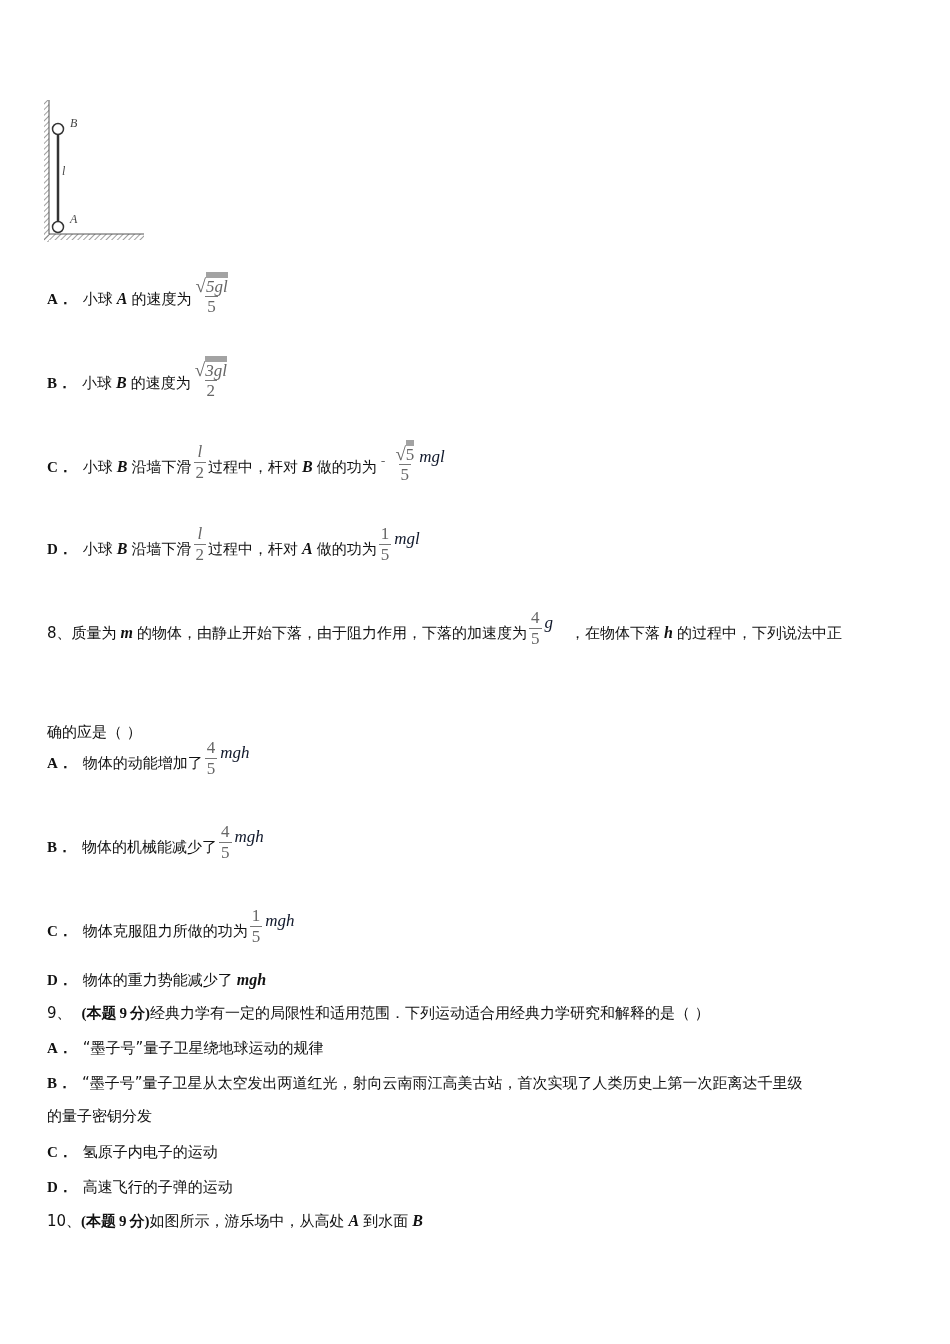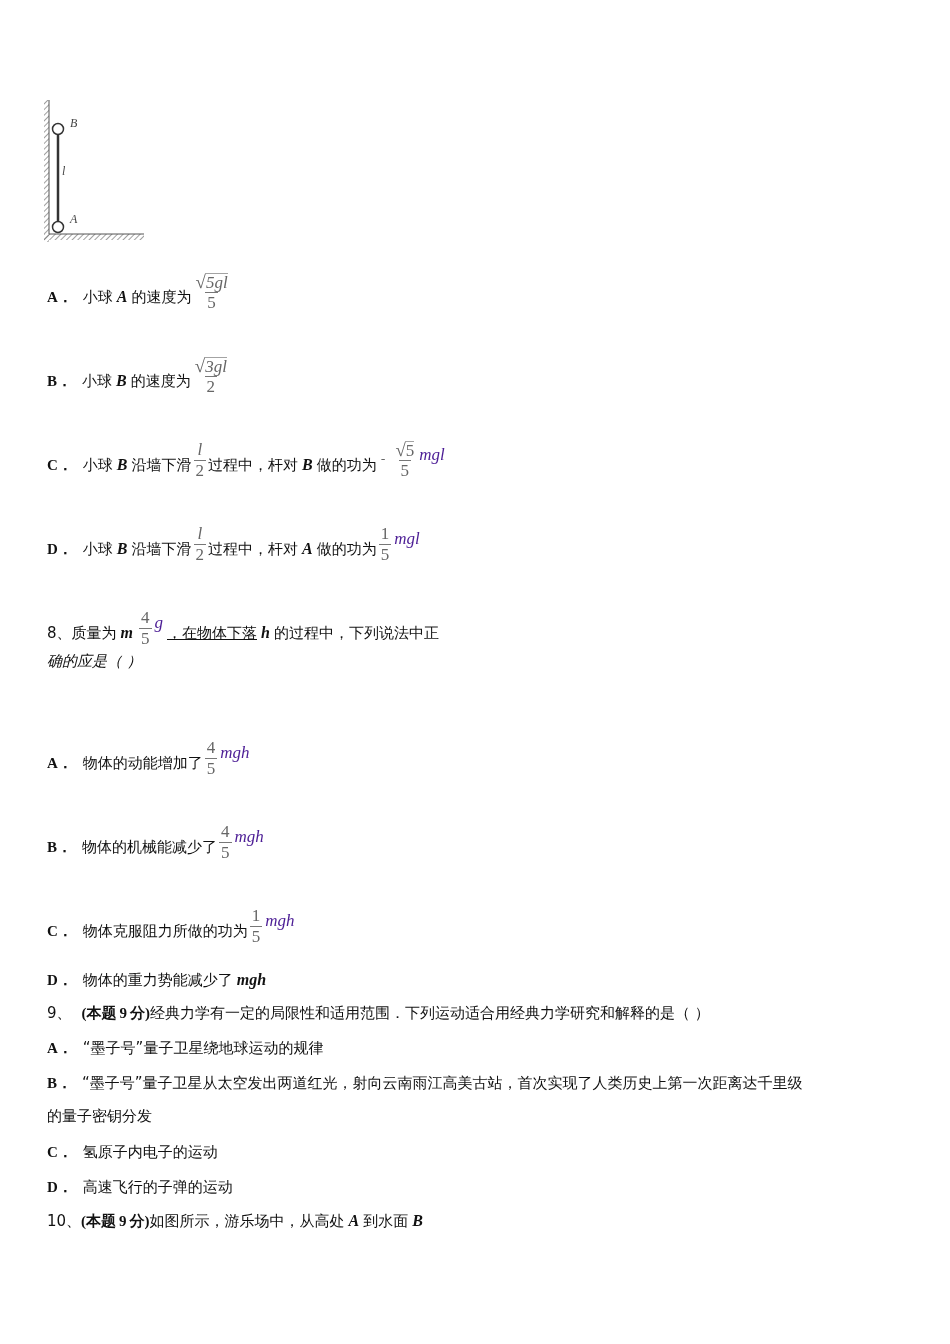--- a/index.html
+++ b/index.html
@@ -16,22 +16,22 @@
   .num { font-family: "Liberation Serif", serif; font-weight: bold; }
   .frac {
     display: inline-flex; flex-direction: column; align-items: center;
     font-family: "Liberation Serif", serif; color: #666; font-size: 17px;
     margin: 0 2px; position: relative; top: -4px;
   }
   .frac .n { padding: 0 2px; line-height: 20px; }
   .frac .d { border-top: 1px solid #777; padding: 0 2px; line-height: 20px; }
   .sqrt { display: inline-flex; align-items: flex-end; }
   .sqrt .rad { font-size: 19px; line-height: 20px; }
-  .sqrt .arg { border-top: 1px solid #a3a3a3; font-style: italic; line-height: 18px; }
-  .tail { font-family: "Liberation Serif", serif; font-style: italic; color: #4c1d95; font-size: 17px; position: relative; top: -10px; margin-left: 1px; }
+  .sqrt .arg { border-top: 6px solid #a3a3a3; font-style: italic; line-height: 18px; }
+  .tail { font-family: "Liberation Serif", serif; font-style: italic; color: #0f172a; font-size: 17px; position: relative; top: -10px; margin-left: 1px; }
   .neg { color: #666; font-size: 13px; position: relative; top: -6px; margin: 0 6px 0 4px; }
   .figure { position: absolute; left: 40px; top: 96px; width: 110px; height: 148px; }
 </style>
 </head>
 <body>
 
 <div class="figure">
   <svg width="110" height="148" viewBox="0 0 110 148">
     <defs>
       <pattern id="hatch" width="4" height="4" patternUnits="userSpaceOnUse" patternTransform="rotate(45)">
@@ -118,30 +118,31 @@
     <span class="n">1</span>
     <span class="d">5</span>
   </span>
   <span class="tail">mgl</span>
 </div>
 
 <div class="line" style="top:612px;">
   <span>8、</span>
   <span>质量为</span>
   <span class="var">m</span>
+  <span>的物体，由静止开始下落，由于阻力作用，下落的加速度为</span>
   <span class="frac">
     <span class="n">4</span>
     <span class="d">5</span>
   </span>
   <span class="tail">g</span>
-  <span style="margin-left:4px;text-decoration:underline;">，在物体下落</span>
+  <span style="margin-left:17px;">，在物体下落</span>
   <span class="var">h</span>
   <span>的过程中，下列说法中正</span>
 </div>
-<div class="line" style="top:651px;font-style:italic;">
+<div class="line" style="top:722px;">
   <span>确的应是（  ）</span>
 </div>
 
 <div class="line" style="top:742px;">
   <span class="opt">A．</span>
   <span>物体的动能增加了</span>
   <span class="frac">
     <span class="n">4</span>
     <span class="d">5</span>
   </span>

